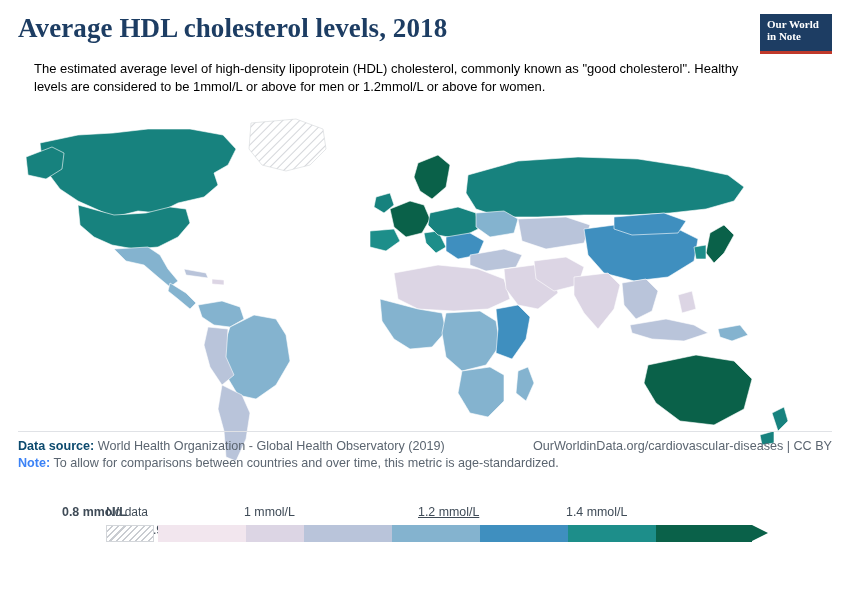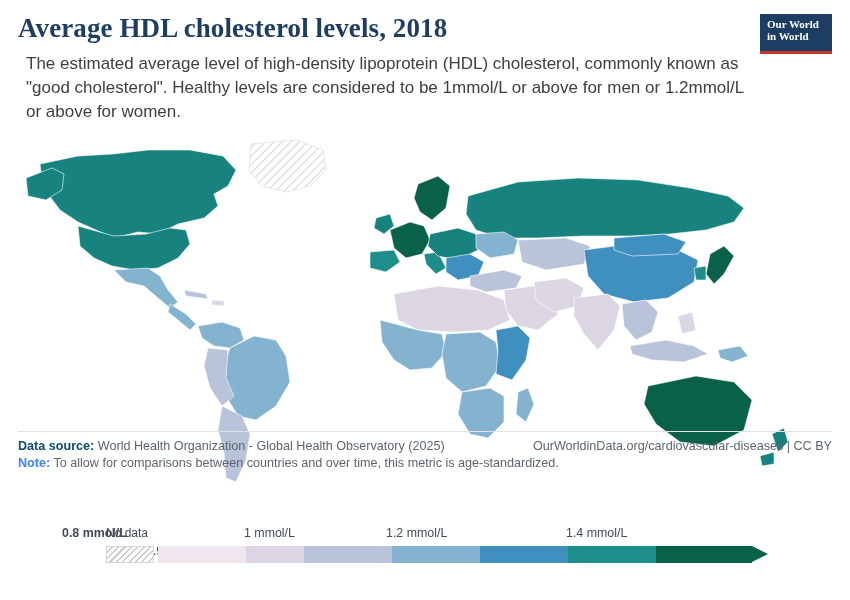--- a/index.html
+++ b/index.html
@@ -28,25 +28,25 @@
   .title {
     font-family: "Liberation Serif", serif;
     font-size: 27px;
     font-weight: 700;
     color: #1d3d63;
     letter-spacing: 0.1px;
     margin: 0 0 8px 0;
     line-height: 1.1;
   }
   .subtitle {
-    font-size: 17px;
+    font-size: 13px;
     line-height: 1.42;
-    color: #404040;
+    color: #000000;
     max-width: 735px;
-    margin: 8px;
+    margin: 16px;
   }
   .owid-logo {
     position: absolute;
     right: 0;
     top: 0;
     width: 72px;
     height: 40px;
     background: #1d3d63;
     color: #ffffff;
     font-family: "Liberation Serif", serif;
@@ -151,21 +151,21 @@
 </head>
 <body>
 
 <div class="page">
 
   <div class="header">
     <h1 class="title">Average HDL cholesterol levels, 2018</h1>
     <p class="subtitle">The estimated average level of high-density lipoprotein (HDL) cholesterol, commonly known as "good cholesterol". Healthy levels are considered to be 1mmol/L or above for men or 1.2mmol/L or above for women.</p>
     <div class="owid-logo">
       <span class="l1">Our World</span>
-      <span class="l2">in World</span>
+      <span class="l2">in Note</span>
     </div>
   </div>
 
   <div class="map-wrap">
     <svg viewBox="0 0 814 368" xmlns="http://www.w3.org/2000/svg">
       <g stroke="#ffffff" stroke-width="0.6">
 
         <defs>
           <pattern id="hatch" width="6" height="6" patternTransform="rotate(45)" patternUnits="userSpaceOnUse">
             <rect width="6" height="6" fill="#ffffff"></rect>
@@ -228,21 +228,21 @@
       </g>
     </svg>
   </div>
 
   <div class="legend">
     <div class="legend-labels">
       <span class="legend-label" style="left:44px; top:22px;font-weight:bold;">0.8 mmol/L</span>
       <span class="legend-label" style="left:128px; top:40px;">0.95 mmol/L</span>
       <span class="legend-label" style="left:226px; top:22px;">1 mmol/L</span>
       <span class="legend-label" style="left:298px; top:40px;">1.1 mmol/L</span>
-      <span class="legend-label" style="left:368px; top:22px;">1.2 mmol/L</span>
+      <span class="legend-label" style="left:400px; top:22px;text-decoration:underline;">1.2 mmol/L</span>
       <span class="legend-label" style="left:466px; top:40px;">1.3 mmol/L</span>
       <span class="legend-label" style="left:548px; top:22px;">1.4 mmol/L</span>
     </div>
 
     <span class="nodata-label">No data</span>
     <div class="nodata-swatch"></div>
 
     <div class="legend-bar">
       <div class="swatch" style="left:52px;  width:88px;  background:#f2e6ee;"></div>
       <div class="swatch" style="left:140px; width:58px;  background:#dcd5e4;"></div>
@@ -252,21 +252,21 @@
       <div class="swatch" style="left:462px; width:88px;  background:#1d8e8a;"></div>
       <div class="swatch" style="left:550px; width:96px;  background:#0a6149;"></div>
     </div>
     <div class="arrow-tip" style="left:734px;"></div>
   </div>
 
   <div class="footer">
     <div class="footer-row">
       <div>
         <span class="src-label">Data source:</span>
-        <span>World Health Organization - Global Health Observatory (2025)</span>
+        <span>World Health Organization - Global Health Observatory (2019)</span>
       </div>
       <div class="footer-right">OurWorldinData.org/cardiovascular-diseases | CC BY</div>
     </div>
     <div class="footer-note">
       <span class="note-label">Note:</span>
       <span>To allow for comparisons between countries and over time, this metric is age-standardized.</span>
     </div>
   </div>
 
 </div>

